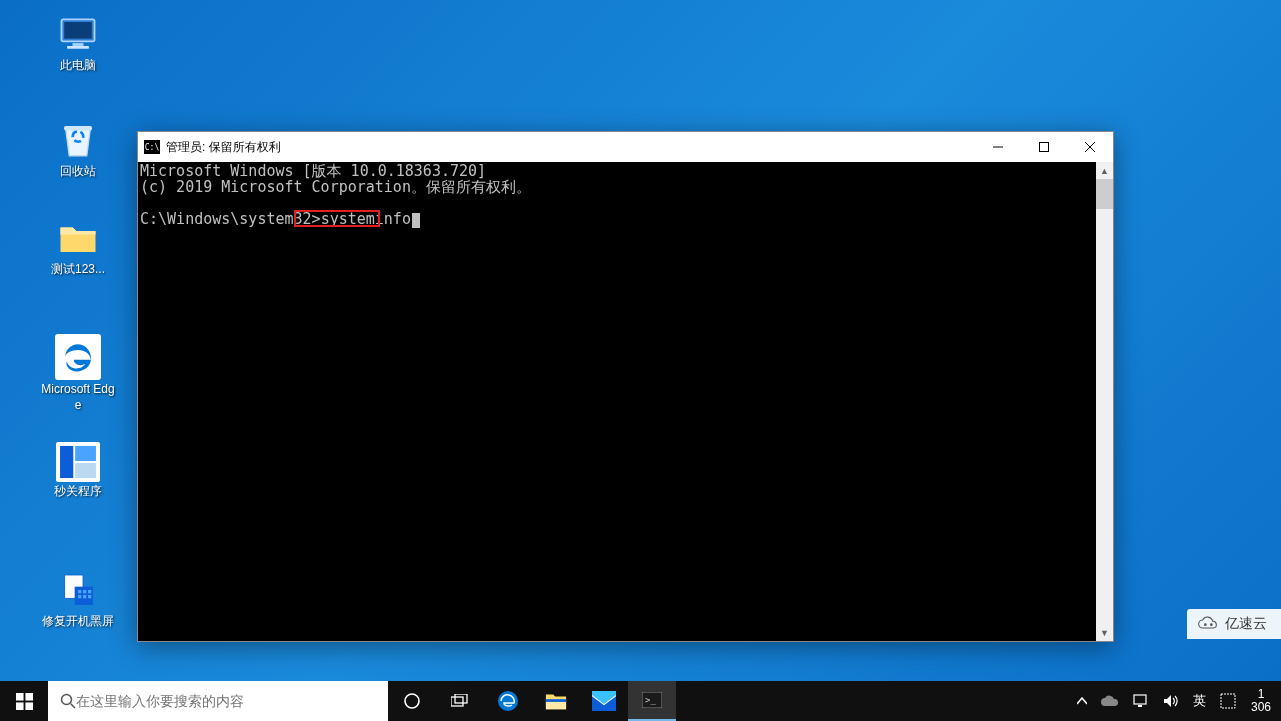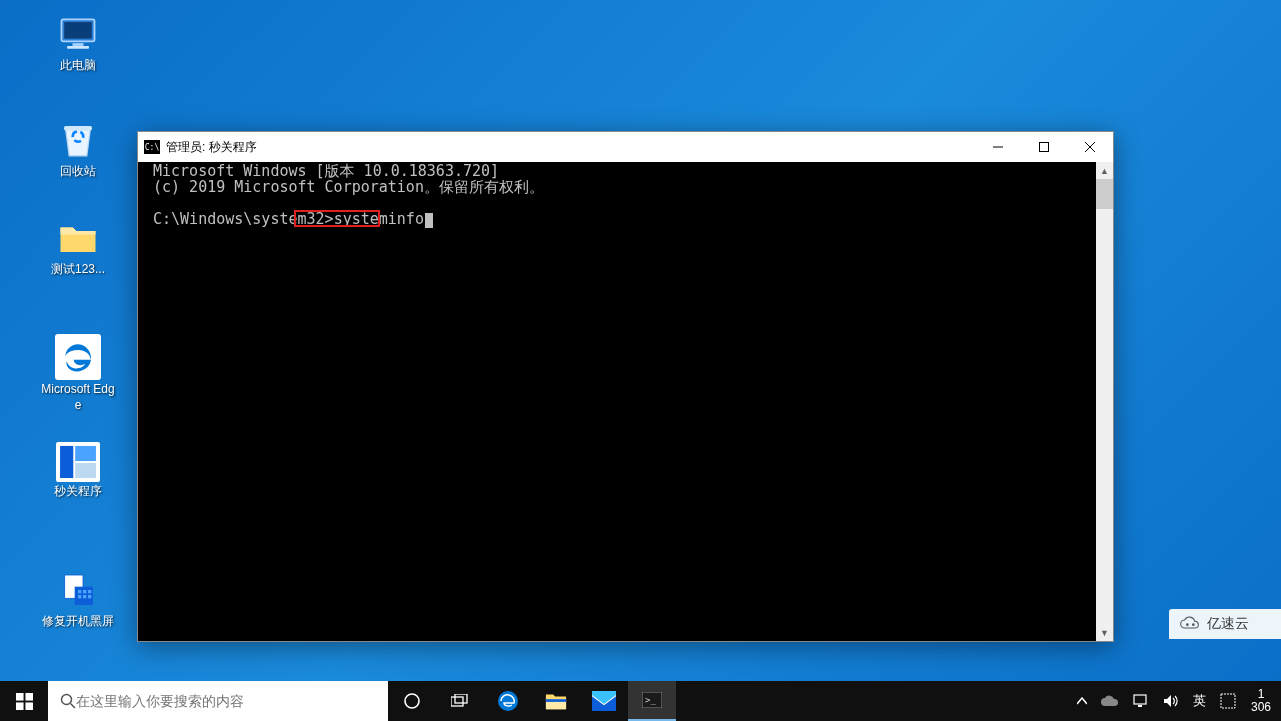--- a/index.html
+++ b/index.html
@@ -13,41 +13,41 @@
   .desktop-icon .lbl { color: #fff; font-size: 12px; text-shadow: 1px 1px 2px rgba(0,0,0,.8); line-height: 1.3; word-break: break-all; }
 
   
   .cmd-window { position: absolute; left: 137px; top: 131px; width: 977px; height: 511px; background: #000; border: 1px solid #888; box-shadow: 0 5px 25px rgba(0,0,0,.4); display: flex; flex-direction: column; }
   .titlebar { height: 30px; background: #fff; display: flex; align-items: center; padding-left: 6px; color: #000; font-size: 12px; user-select: none; }
   .titlebar .title-icon { width: 16px; height: 14px; background:#000; margin-right:6px; display:flex; align-items:center; justify-content:center; font-size:8px; color:#eee; font-family:monospace;}
   .titlebar .title-text { flex: 0 0 auto; }
   .titlebar .spacer { flex: 1; }
   .win-btn { width: 46px; height: 30px; display: flex; align-items: center; justify-content: center; font-size: 11px; color: #000; cursor: pointer; }
   .cmd-body { flex: 1; background: #000; position: relative; overflow: hidden; }
-  .cmd-content { position: absolute; left: 0; top: 0; right: 17px; bottom: 0; padding: 1px 15px; font-family: "NSimSun","SimSun","Consolas",monospace; font-size: 15px; line-height: 16px; color: #c0c0c0; white-space: pre; }
+  .cmd-content { position: absolute; left: 0; top: 0; right: 17px; bottom: 0; padding: 1px 2px; font-family: "NSimSun","SimSun","Consolas",monospace; font-size: 15px; line-height: 16px; color: #c0c0c0; white-space: pre; }
   .cmd-scrollbar { position: absolute; right: 0; top: 0; bottom: 0; width: 17px; background: #f0f0f0; }
   .cmd-scrollbar .arrow { height: 17px; background: #f0f0f0; display:flex; align-items:center; justify-content:center; font-size:9px; color:#606060;}
   .cmd-scrollbar .thumb { position:absolute; left:0; right:0; top:17px; height:30px; background:#cdcdcd;}
   .highlight-box { position:absolute; border:2px solid #e02020; pointer-events:none; }
   .cursor { display:inline-block; width:8px; height:15px; background:#c0c0c0; vertical-align:text-bottom; margin-left:1px;}
 
   
   .taskbar { position: absolute; left: 0; right: 0; bottom: 0; height: 40px; background: #101010; display: flex; align-items: stretch; color: #fff; }
   .tb-btn { width: 48px; display:flex; align-items:center; justify-content:center; cursor:pointer; }
   .tb-btn.active { background: #333; border-bottom:2px solid #76b9ed;}
   .start-btn svg { width: 17px; height: 17px; }
   .search-box { flex: 0 0 340px; background: #fff; display:flex; align-items:center; padding: 0 12px; }
   .search-box input { border:none; outline:none; flex:1; font-size:14px; color:#555; background:transparent;}
   .tb-spacer { flex:1; }
   .tray { display:flex; align-items:center; gap:8px; padding: 0 6px; font-size:12px;}
   .tray-item { display:flex; align-items:center; justify-content:center; padding:0 3px; cursor:pointer;}
   .tray-time { text-align:center; line-height:1.1; font-size:12px; padding:0 4px;}
 
   
-  .watermark { position:absolute; right:0; bottom:42px; background:rgba(255,255,255,.93); color:#333; font-size:14px; padding:6px 32px 6px 10px; border-top-left-radius:3px; display:flex; align-items:center; gap:6px;}
+  .watermark { position:absolute; right:0; bottom:42px; background:rgba(255,255,255,.93); color:#333; font-size:14px; padding:6px 14px 6px 10px; border-top-left-radius:3px; display:flex; align-items:center; gap:6px;}
   .watermark .cloud { width:22px; height:16px; }
 
   
   svg { display:block; }
 </style>
 </head>
 <body>
 
 <div class="desktop">
 
@@ -116,21 +116,21 @@
           <rect x="30" y="30" width="4" height="4" fill="#4aa3ff"></rect>
           <rect x="36" y="30" width="4" height="4" fill="#4aa3ff"></rect>
         </svg>
     </div>
     <div class="lbl">修复开机黑屏</div>
   </div>
 
   <div class="cmd-window">
     <div class="titlebar">
       <div class="title-icon">C:\</div>
-      <div class="title-text">管理员: 秒关程序</div>
+      <div class="title-text">管理员: 保留所有权利</div>
       <div class="spacer"></div>
       <div class="win-btn">
           <svg width="10" height="10">
             <line x1="0" y1="5" x2="10" y2="5" stroke="#000" stroke-width="1"></line>
           </svg>
         </div>
       <div class="win-btn">
           <svg width="10" height="10">
             <rect x="0.5" y="0.5" width="9" height="9" fill="none" stroke="#000" stroke-width="1"></rect>
           </svg>

